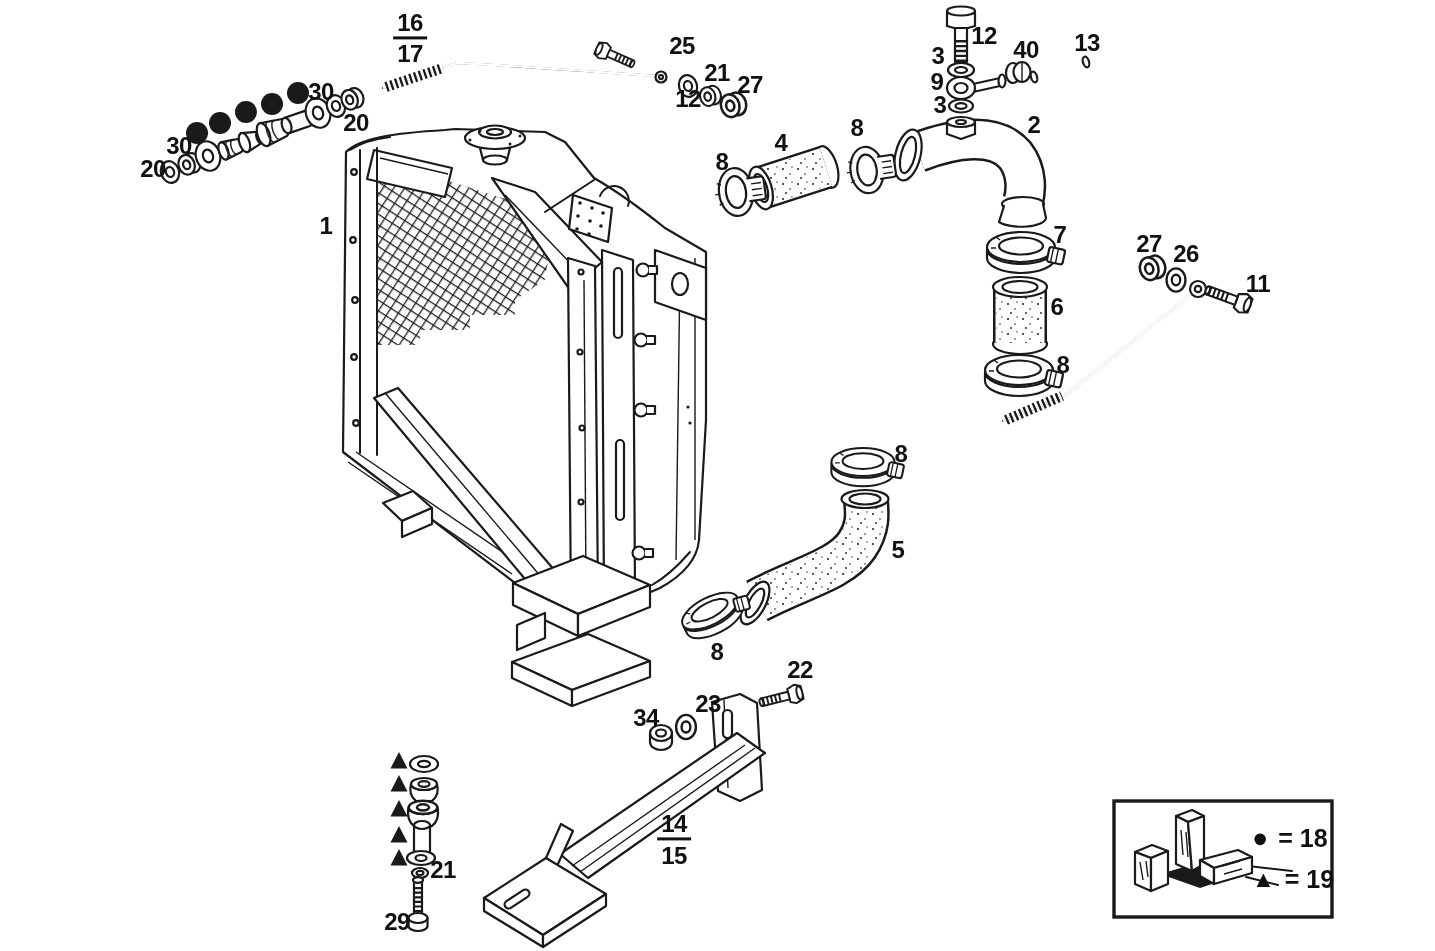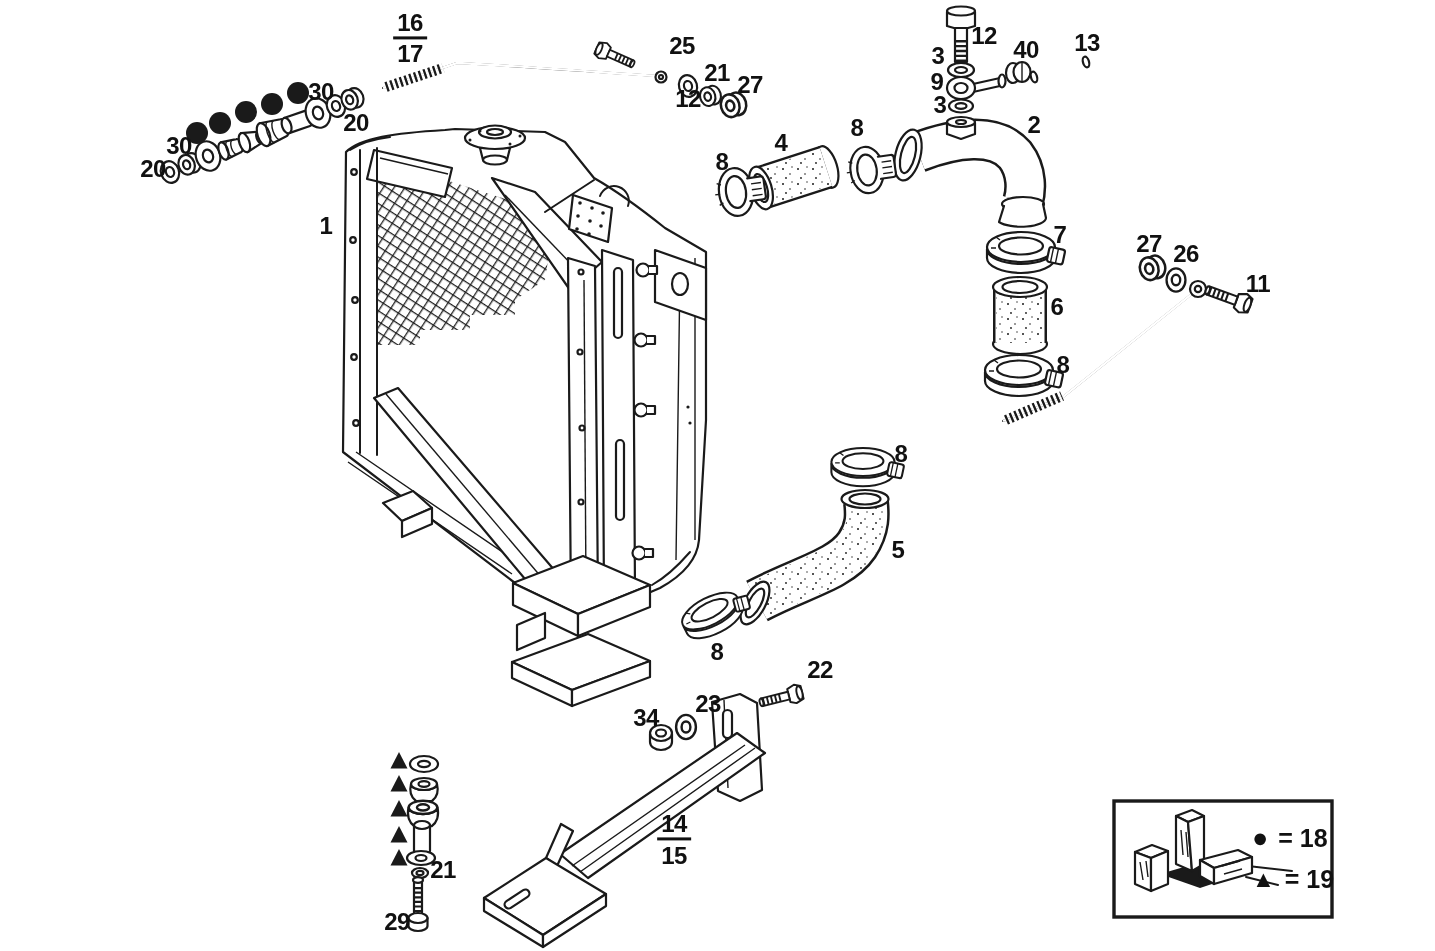--- a/index.html
+++ b/index.html
@@ -449,21 +449,21 @@
       <span class="plabel" style="left: 326px; top: 226px;">1</span>
       <span class="plabel" style="left: 1060px; top: 235px;">7</span>
       <span class="plabel" style="left: 1149px; top: 244px;">27</span>
       <span class="plabel" style="left: 1186px; top: 254px;">26</span>
       <span class="plabel" style="left: 1258px; top: 284px;">11</span>
       <span class="plabel" style="left: 1057px; top: 307px;">6</span>
       <span class="plabel" style="left: 1063px; top: 365px;">8</span>
       <span class="plabel" style="left: 901px; top: 454px;">8</span>
       <span class="plabel" style="left: 898px; top: 550px;">5</span>
       <span class="plabel" style="left: 717px; top: 652px;">8</span>
-      <span class="plabel" style="left: 800px; top: 670px; margin-left: 20px;">22</span>
+      <span class="plabel" style="left: 800px; top: 670px;">22</span>
       <span class="plabel" style="left: 646px; top: 718px;">34</span>
       <span class="plabel" style="left: 682px; top: 704px; margin-left: 26px;">23</span>
       <span class="plabel frac" style="left: 674px; top: 826px;">14</span>
       <span class="plabel" style="left: 674px; top: 856px;">15</span>
       <span class="plabel" style="left: 443px; top: 870px;">21</span>
       <span class="plabel" style="left: 397px; top: 894px; margin-top: 28px;">29</span>
     </div>
 
 <div class="legend-row" style="left:1252px;top:838px;">
   <span class="sym sym-circle">●</span>

